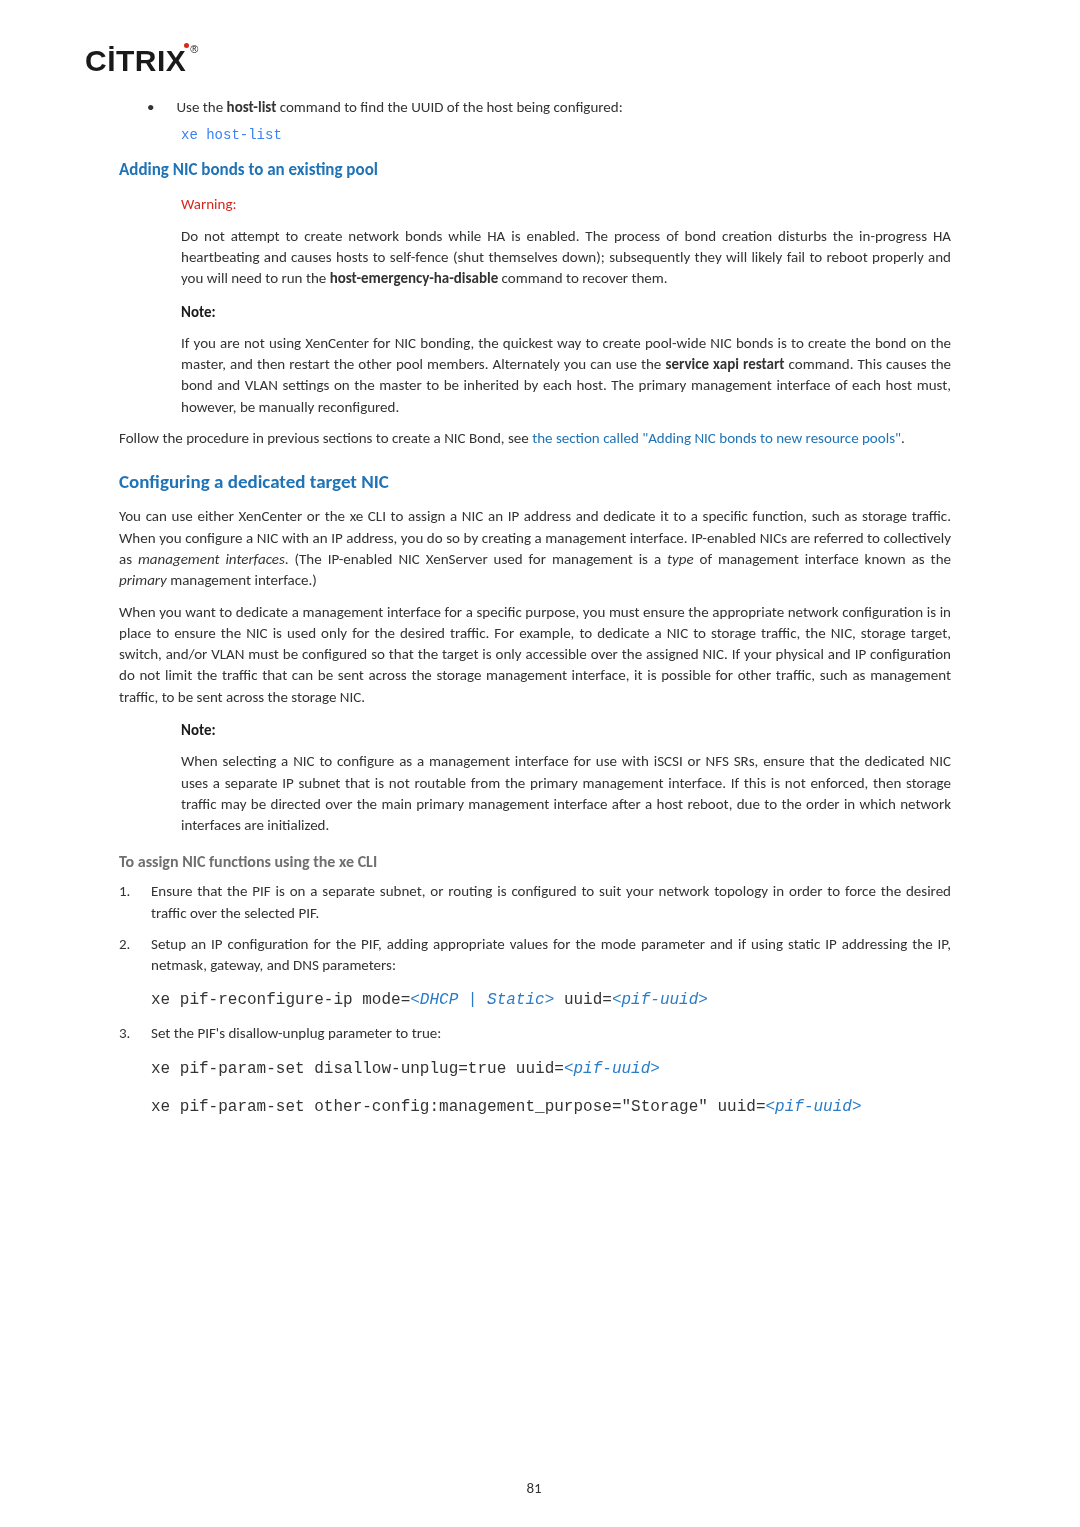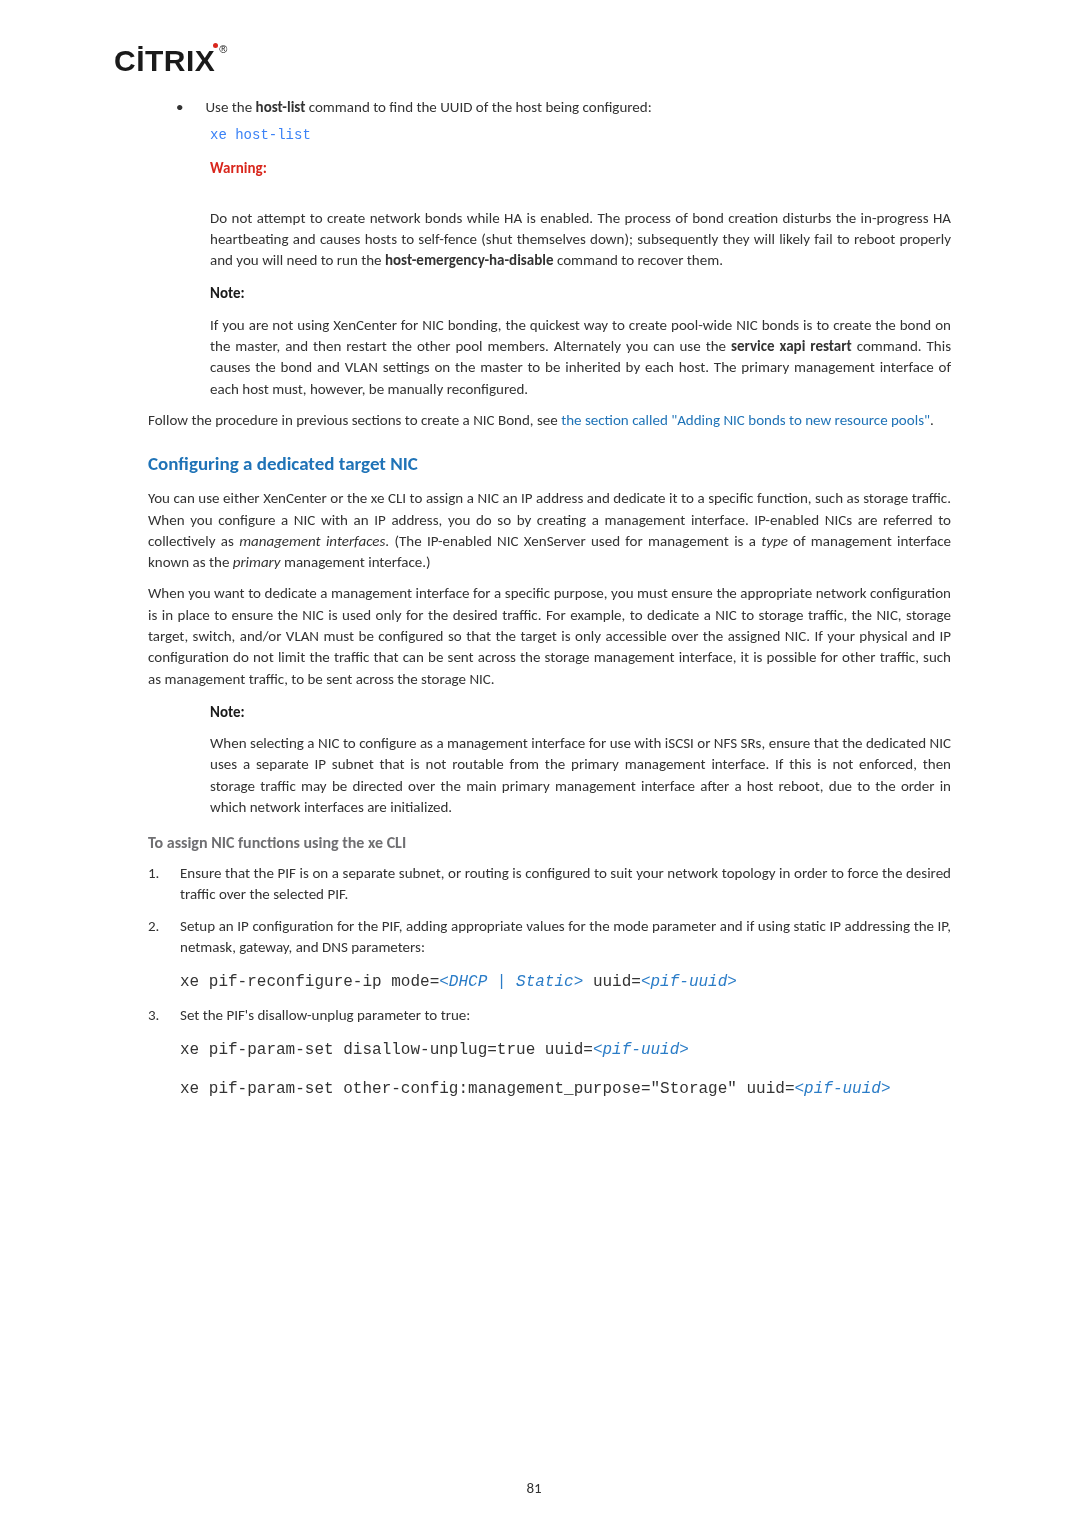--- a/index.html
+++ b/index.html
@@ -8,21 +8,21 @@
     font-family: "Segoe UI", Calibri, Arial, sans-serif;
     font-size: 15px;
     color: #333;
     line-height: 1.42;
     background: #fff;
   }
   .page {
     width: 1080px;
     min-height: 1527px;
     box-sizing: border-box;
-    padding: 40px 95px 30px 114px;
+    padding: 40px 95px 30px 85px;
     position: relative;
   }
   .logo {
     font-family: Arial, sans-serif;
     font-size: 30px;
     font-weight: 900;
     letter-spacing: 0.5px;
     color: #1a1a1a;
     margin-bottom: 10px;
   }
@@ -74,22 +74,22 @@
     color: #1f73b7;
     font-size: 19px;
     font-weight: 600;
     margin: 20px 0 10px 34px;
   }
   .note-block {
     margin: 10px 34px 10px 96px;
   }
   .warning-label {
     color: #d9261c;
-    font-weight: 700;
-    margin: 12px 0 28px 0;
+    font-weight: 400;
+    margin: 12px 0 10px 0;
   }
   .note-label {
     color: #1a1a1a;
     font-weight: 700;
     margin: 12px 0 10px 0;
   }
   .note-text {
     text-align: justify;
     margin-bottom: 6px;
   }
@@ -156,20 +156,21 @@
   <div class="bullet-block">
     <div class="bullet-row">
       <span class="bullet">•</span>
       <span>
         <span>Use the </span><b>host-list</b><span> command to find the UUID of the host being configured:</span>
       </span>
     </div>
   </div>
   <div class="code">xe host-list</div>
 
+  <div class="h3">Adding NIC bonds to an existing pool</div>
 
   <div class="note-block">
     <div class="warning-label">Warning:</div>
     <div class="note-text">
       <span>Do not attempt to create network bonds while HA is enabled. The process of bond creation disturbs the in-progress HA heartbeating and causes hosts to self-fence (shut themselves down); subsequently they will likely fail to reboot properly and you will need to run the </span><b>host-emergency-ha-disable</b><span> command to recover them.</span>
     </div>
     <div class="note-label">Note:</div>
     <div class="note-text">
       <span>If you are not using XenCenter for NIC bonding, the quickest way to create pool-wide NIC bonds is to create the bond on the master, and then restart the other pool members. Alternately you can use the </span><b>service xapi restart</b><span> command. This causes the bond and VLAN settings on the master to be inherited by each host. The primary management interface of each host must, however, be manually reconfigured.</span>
     </div>

